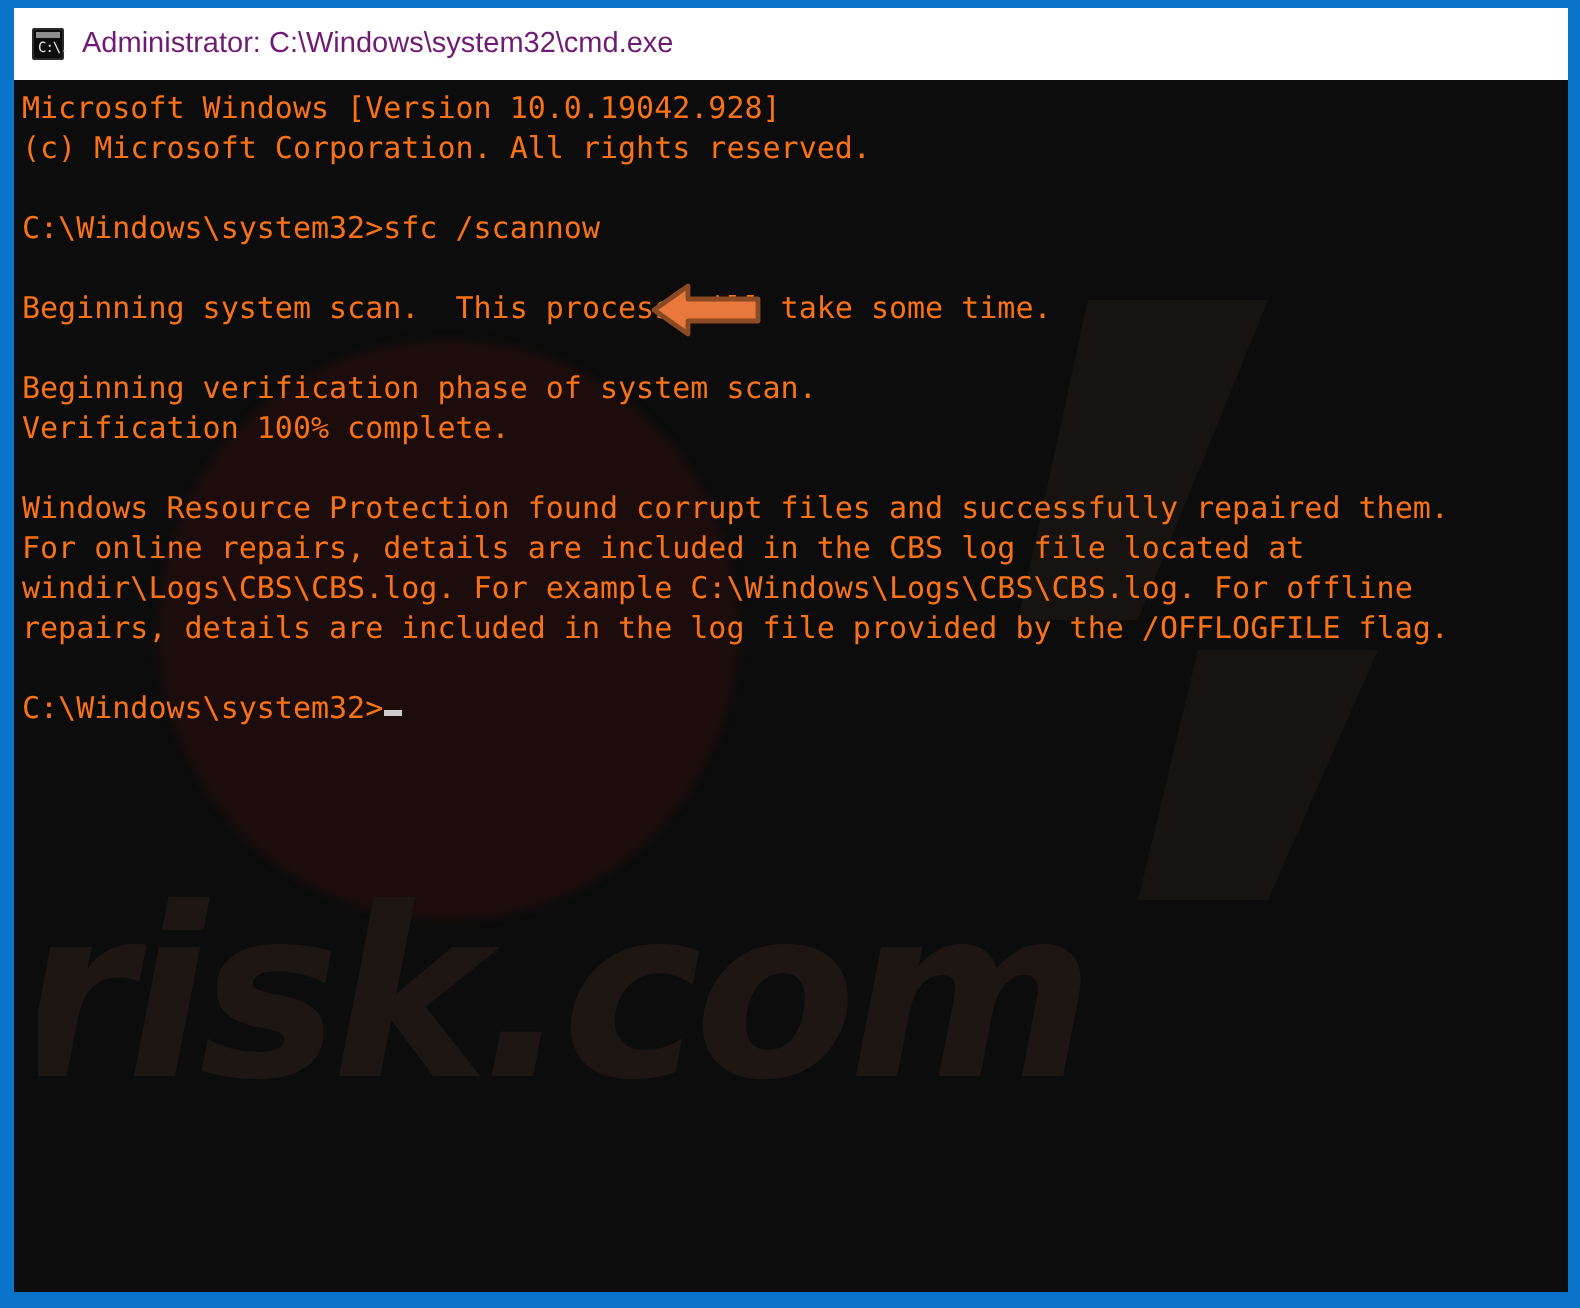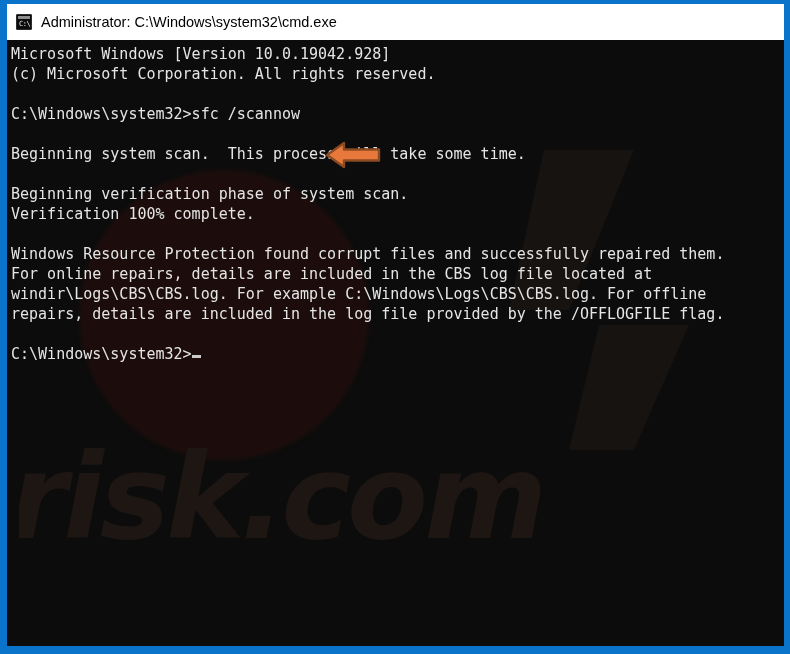--- a/index.html
+++ b/index.html
@@ -62,21 +62,21 @@
     font-family: "DejaVu Sans Mono", monospace;
     font-size: 7px;
     line-height: 8px;
     color: #e6e6e6;
     letter-spacing: -0.5px;
     white-space: nowrap;
   }
   #title-bar-text {
     font-family: "Liberation Sans", sans-serif;
     font-size: 14.5px;
-    color: #000000;
+    color: #701a75;
     white-space: nowrap;
     line-height: 1;
   }
 
   
   #console-body {
     position: relative;
     height: 606px;
     background: #0c0c0c;
     overflow: hidden;
@@ -126,21 +126,21 @@
 
   
   #terminal-text {
     position: absolute;
     left: 0;
     top: 0;
     padding: 4px 0 0 4px;
     font-family: "DejaVu Sans Mono", "Liberation Mono", monospace;
     font-size: 15px;
     line-height: 20px;
-    color: #e5e5e5;
+    color: #f97316;
     white-space: pre;
     z-index: 2;
   }
   #terminal-text .line { display: block; height: 20px; white-space: pre; }
   #terminal-text .line.blank { color: transparent; }
   .cursor-block {
     display: inline-block;
     width: 9px;
     height: 3px;
     background: #cccccc;

